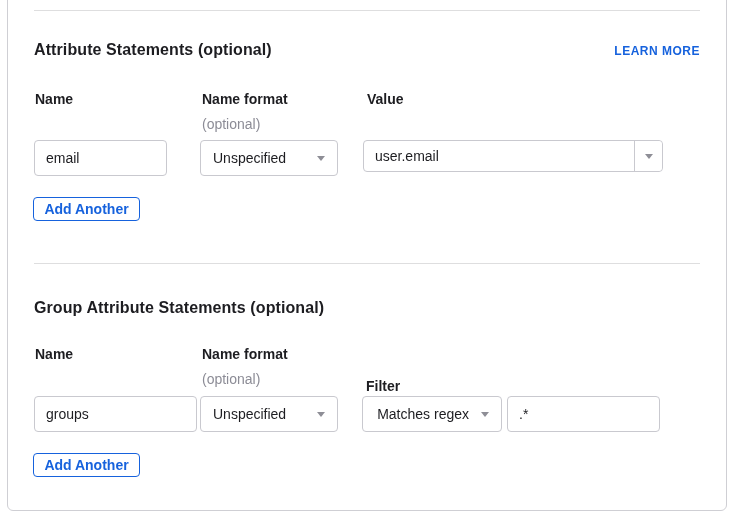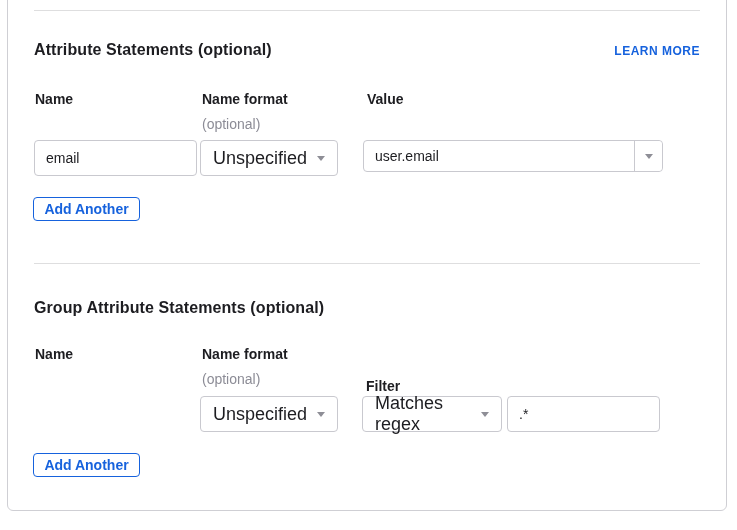--- a/index.html
+++ b/index.html
@@ -82,23 +82,24 @@
   .select {
     position: absolute;
     height: 36px;
     border: 1px solid #c9c9cf;
     border-radius: 4px;
     background: #ffffff;
     display: flex;
     align-items: center;
     justify-content: space-between;
     padding: 0 12px;
-    font-size: 18px;
-    color: #1d1d21;
-    cursor: pointer;
+    font-size: 14px;
+    color: #1d1d21;
+    cursor: pointer;
+    gap: 12px;
   }
   .caret {
     width: 0;
     height: 0;
     border-left: 4px solid transparent;
     border-right: 4px solid transparent;
     border-top: 5px solid #8e8e96;
     flex: 0 0 auto;
   }
   .combo {
@@ -157,21 +158,21 @@
 
   <div class="section-heading" style="top:41px;">Attribute Statements (optional)</div>
 
   <a class="learn-more">LEARN MORE</a>
 
   <div class="col-label" style="left:35px; top:91px;">Name</div>
   <div class="col-label" style="left:202px; top:91px;">Name format</div>
   <div class="col-sub" style="left:202px; top:116px;">(optional)</div>
   <div class="col-label" style="left:367px; top:91px;">Value</div>
 
-  <input class="text-input" style="left: 34px; top: 140px; width: 163px;" type="text" value="email">
+  <input class="text-input" style="left: 34px; top: 140px; width: 133px;" type="text" value="email">
 
   <div class="select" style="left:200px; top:140px; width:138px;">
     <span>Unspecified</span>
     <span class="caret"></span>
   </div>
 
   <div class="combo" style="left:363px; top:140px; width:300px;">
     <input type="text" value="user.email" style="">
     <span class="combo-caret">
       <span class="caret"></span>
@@ -182,20 +183,21 @@
 
   <div class="divider" style="top:263px;"></div>
 
   <div class="section-heading" style="top:299px;">Group Attribute Statements (optional)</div>
 
   <div class="col-label" style="left:35px; top:346px;">Name</div>
   <div class="col-label" style="left:202px; top:346px;">Name format</div>
   <div class="col-sub" style="left:202px; top:371px;">(optional)</div>
   <div class="col-label" style="left:366px; top:346px;margin-top:32px;">Filter</div>
 
+  <input class="text-input" style="left: 34px; top: 396px; width: 163px;" type="text" value="groups">
 
   <div class="select" style="left:200px; top:396px; width:138px;">
     <span>Unspecified</span>
     <span class="caret"></span>
   </div>
 
   <div class="select" style="left:362px; top:396px; width:140px;justify-content:flex-end;">
     <span>Matches regex</span>
     <span class="caret"></span>
   </div>

